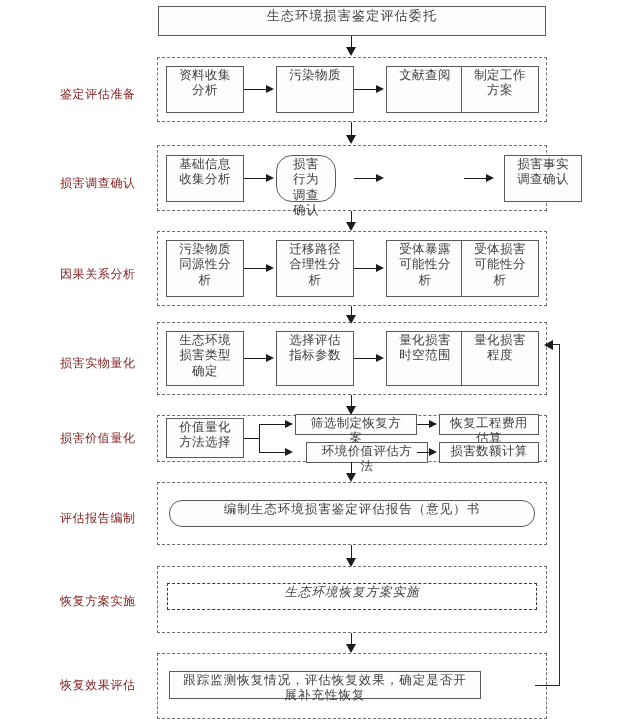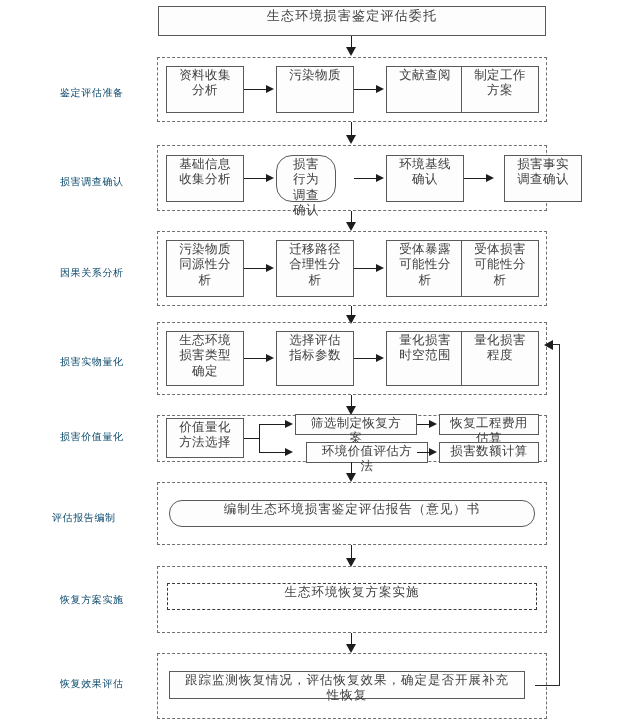--- a/index.html
+++ b/index.html
@@ -17,23 +17,23 @@
     height: 723px;
     background: #ffffff;
     overflow: hidden;
   }
 
   
   .abs { position: absolute; box-sizing: border-box; }
 
   
   .stage-label {
-    font-size: 10px;
+    font-size: 12px;
     letter-spacing: 0.6px;
-    color: #0c4a6e;
+    color: #7f1d1d;
     white-space: nowrap;
     text-align: left;
     line-height: 1;
   }
 
   
   .stage-box {
     border: 1px dashed #6f6f6f;
     background: transparent;
   }
@@ -49,20 +49,21 @@
     font-size: 12.5px;
     line-height: 1.22;
     color: #404040;
     letter-spacing: 0.4px;
     padding: 1px 10px;
   }
   .node.wide { font-size: 12.5px; letter-spacing: 1px; }
   .node.dashed-node {
     border: 1px dashed #3a3a3a;
     background: transparent;
+    font-style: italic;
   }
 
   
   .hline { background: #1d1d1d; height: 1.4px; }
   .vline { background: #1d1d1d; width: 1.4px; }
 
   .arrow-right {
     width: 0; height: 0;
     border-top: 4.5px solid transparent;
     border-bottom: 4.5px solid transparent;
@@ -136,23 +137,20 @@
   </div>
   <div class="abs hline" style="left:244px; top:178px; width:24px;"></div>
   <div class="abs arrow-right" style="left:266px; top:174px;"></div>
 
   <div class="abs node" style="left:276px; top:155px; width:60px; height:47px;border-radius:16px;">
     <span><span>损害行为</span><br><span>调查确认</span></span>
   </div>
   <div class="abs hline" style="left:354px; top:178px; width:24px;"></div>
   <div class="abs arrow-right" style="left:376px; top:174px;"></div>
 
-  <div class="abs node" style="left:386px; top:155px; width:78px; height:47px;">
-    <span><span>环境基线</span><br><span>确认</span></span>
-  </div>
   <div class="abs hline" style="left:464px; top:178px; width:24px;"></div>
   <div class="abs arrow-right" style="left:486px; top:174px;"></div>
 
   <div class="abs node" style="left:461px; top:155px; width:78px; height:47px;margin-left:43px;">
     <span><span>损害事实</span><br><span>调查确认</span></span>
   </div>
 
   <div class="abs vline" style="left:351px; top:211px; height:14px;"></div>
   <div class="abs arrow-down" style="left:346px; top:222px;"></div>
 
@@ -246,21 +244,21 @@
   </div>
   <div class="abs hline" style="left:417px; top:452px; width:14px;"></div>
   <div class="abs arrow-right" style="left:429px; top:448px;"></div>
   <div class="abs node" style="left:439px; top:442px; width:100px; height:21px;">
     <span>损害数额计算</span>
   </div>
 
   <div class="abs vline" style="left:351px; top:462px; height:14px;"></div>
   <div class="abs arrow-down" style="left:346px; top:473px;"></div>
 
-  <div class="abs stage-label" style="left:52px; top:513px;">
+  <div class="abs stage-label" style="left:60px; top:513px;font-family:Liberation Mono, monospace;">
     <span>评估报告编制</span>
   </div>
   <div class="abs stage-box" style="left:157px; top:482px; width:390px; height:63px;"></div>
   <div class="abs node wide" style="left:169px; top:500px; width:366px; height:27px;border-radius:13px;">
     <span>编制生态环境损害鉴定评估报告（意见）书</span>
   </div>
 
   <div class="abs vline" style="left:351px; top:545px; height:16px;"></div>
   <div class="abs arrow-down" style="left:346px; top:558px;"></div>
 
@@ -272,21 +270,21 @@
     <span>生态环境恢复方案实施</span>
   </div>
 
   <div class="abs vline" style="left:351px; top:633px; height:14px;"></div>
   <div class="abs arrow-down" style="left:346px; top:644px;"></div>
 
   <div class="abs stage-label" style="left:60px; top:679px;">
     <span>恢复效果评估</span>
   </div>
   <div class="abs stage-box" style="left:157px; top:653px; width:390px; height:66px;"></div>
-  <div class="abs node wide" style="left:169px; top:671px; width:356px; height:28px;">
+  <div class="abs node wide" style="left:169px; top:671px; width:312px; height:28px;">
     <span>跟踪监测恢复情况，评估恢复效果，确定是否开展补充性恢复</span>
   </div>
 
   <div class="abs hline loop-line" style="left:535px; top:685px; width:25px; height:1.2px;"></div>
   <div class="abs vline loop-line" style="left:559px; top:344px; height:342px; width:1.2px;"></div>
   <div class="abs hline loop-line" style="left:552px; top:344px; width:8px; height:1.2px;"></div>
   <div class="abs arrow-left" style="left:544px; top:340px;"></div>
 
 </div>
 

